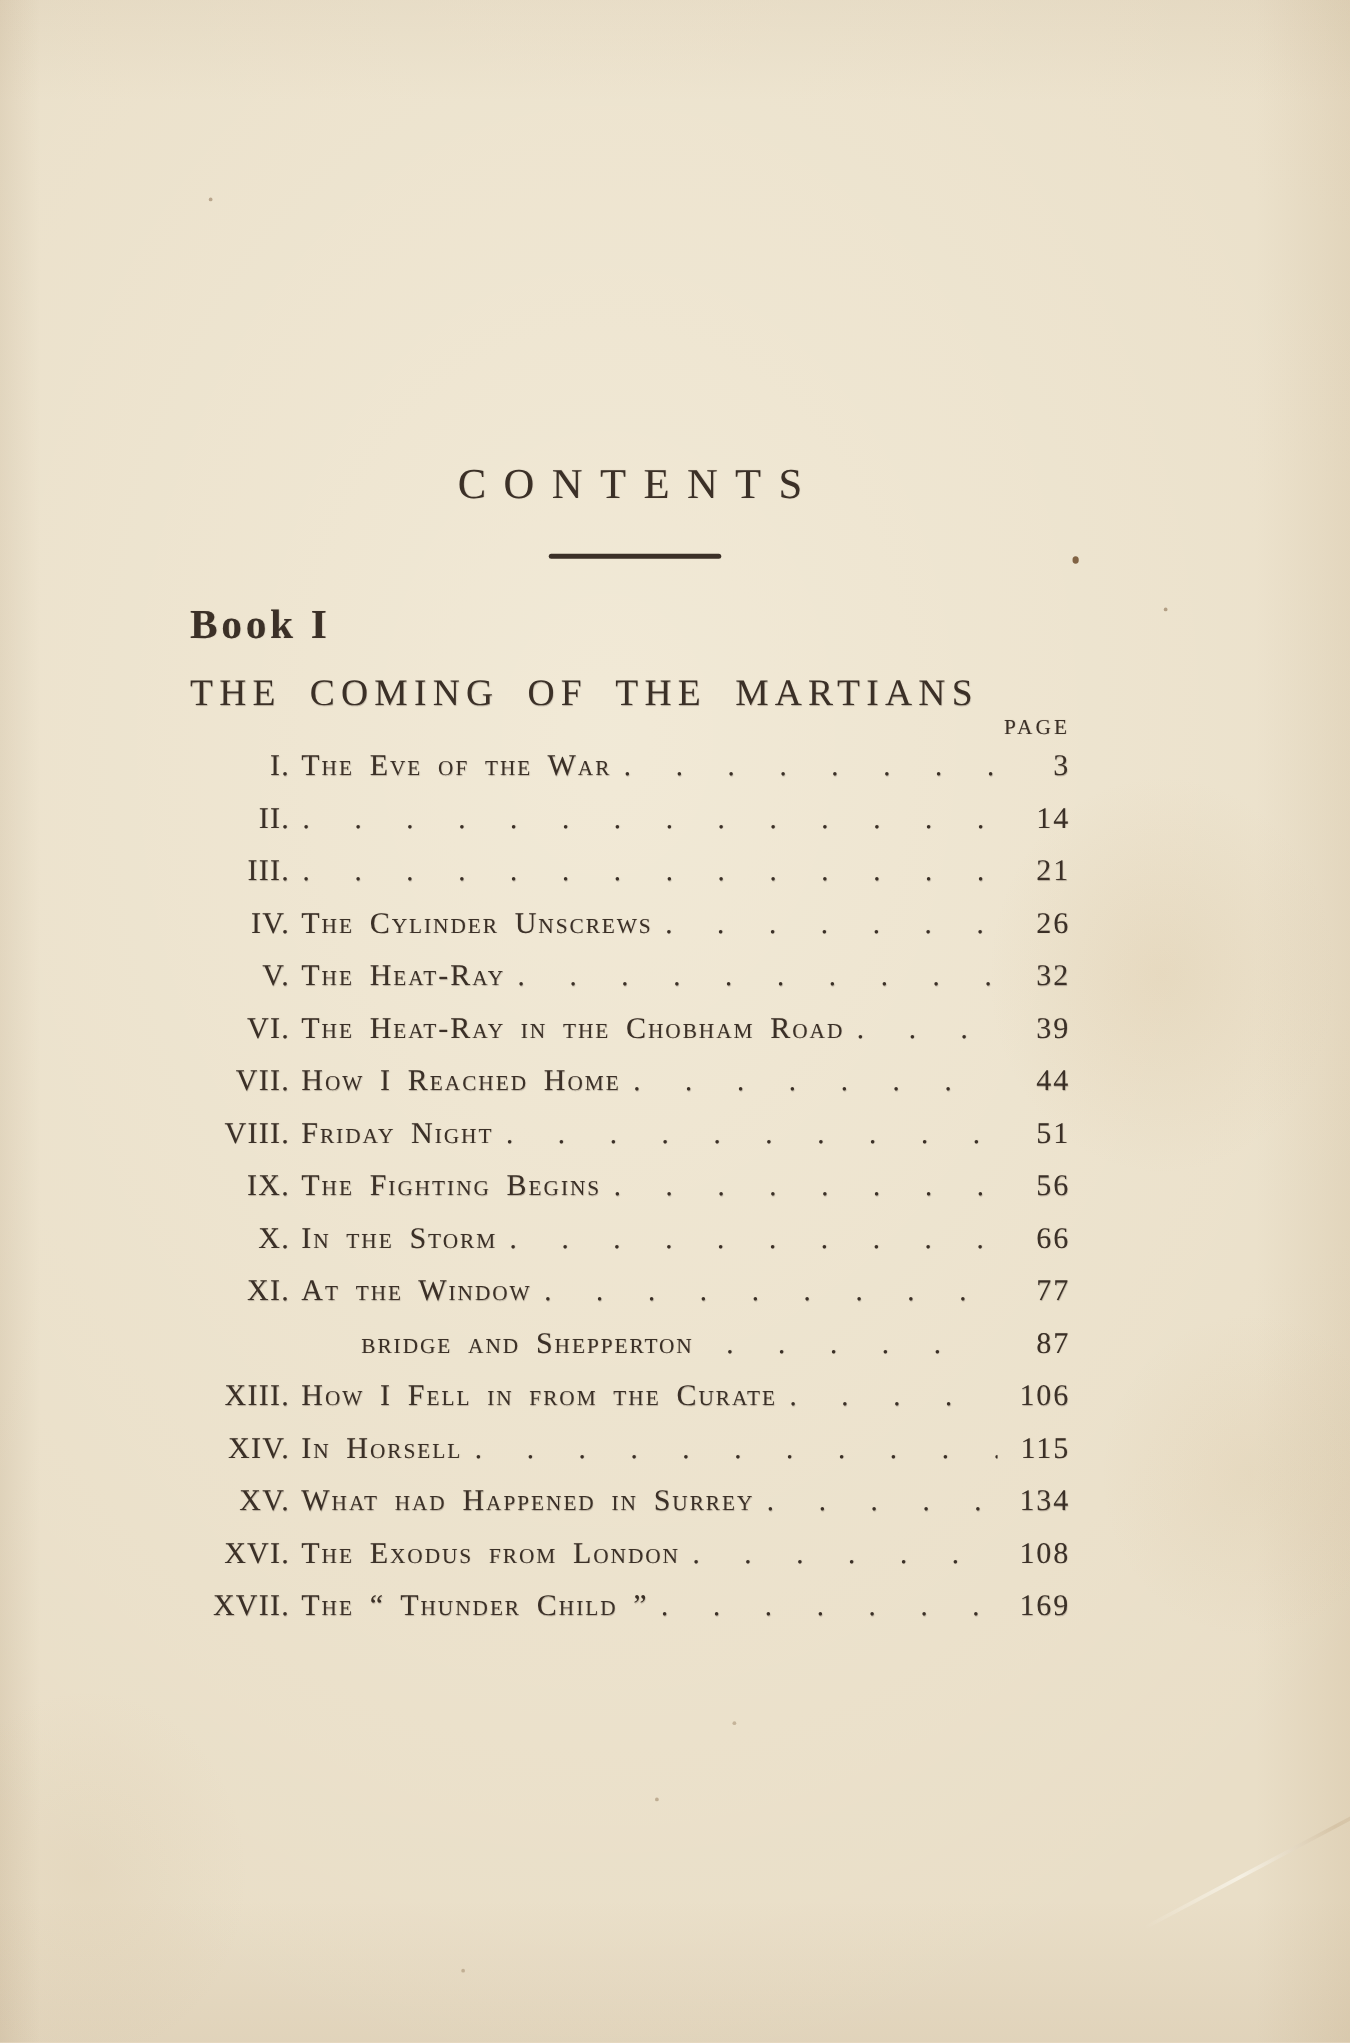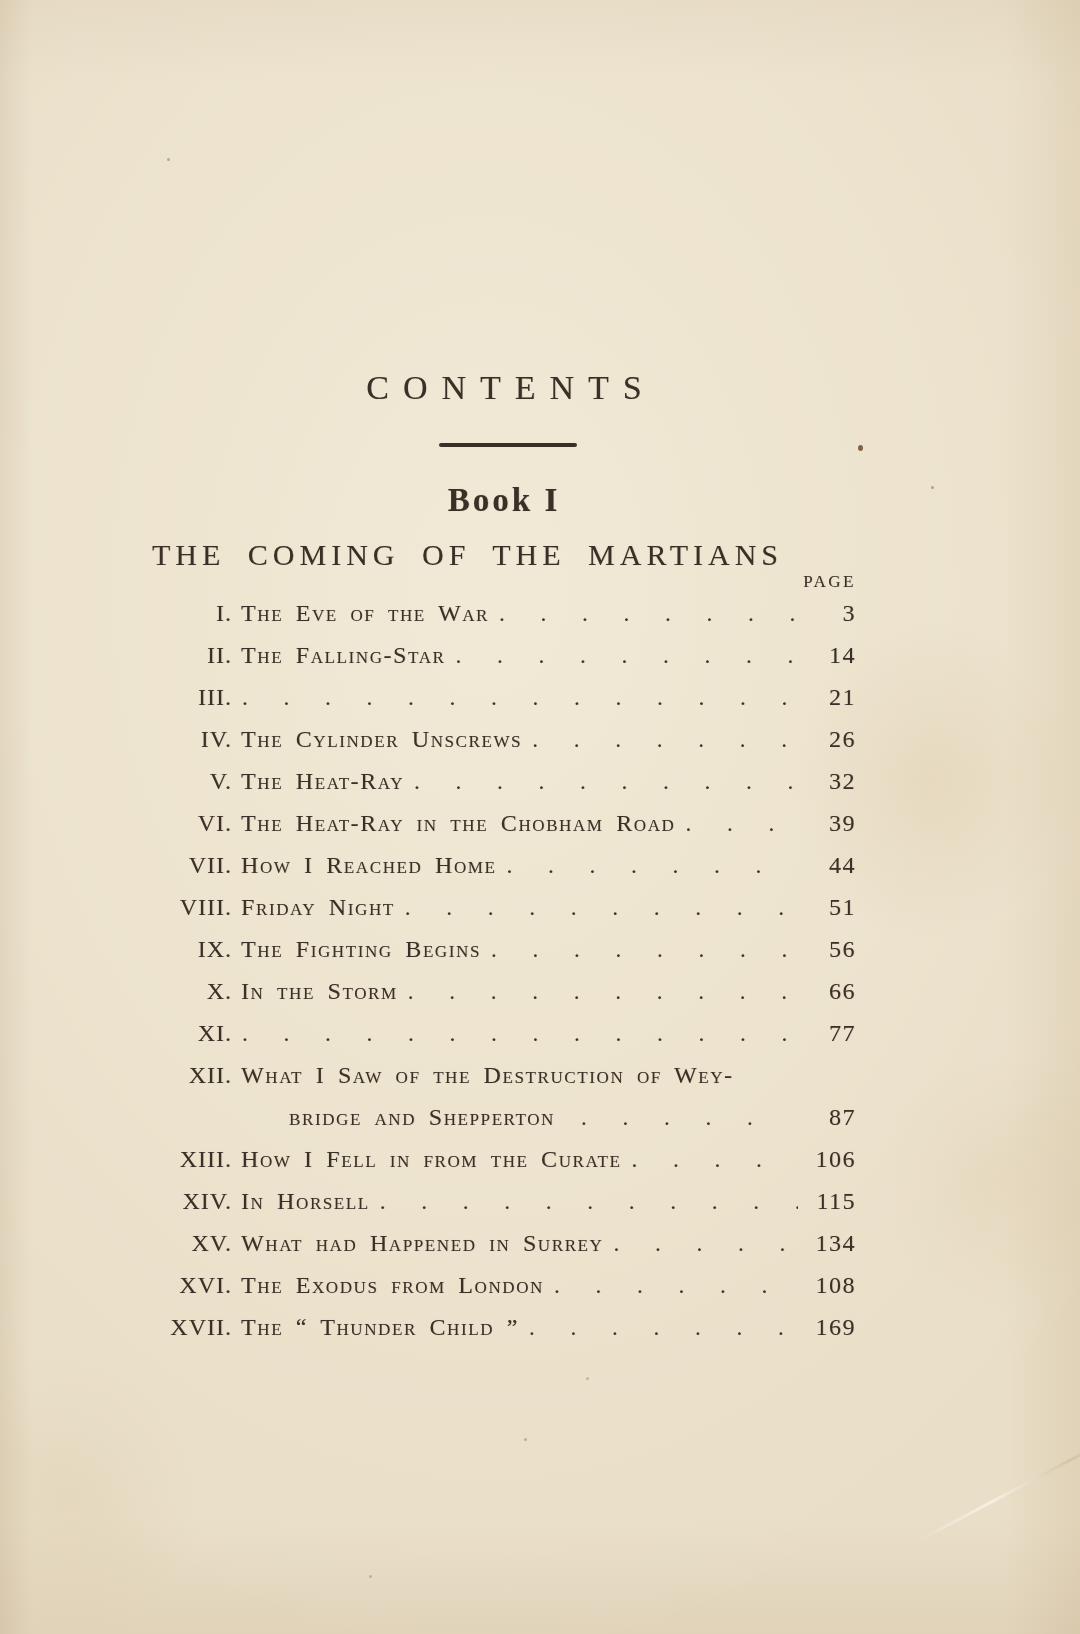--- a/index.html
+++ b/index.html
@@ -47,21 +47,21 @@
     position:absolute; top:369px; left:0; width:100%;
     font-size:34px; font-weight:normal; letter-spacing:14px; text-indent:14px;
     text-align:center; white-space:nowrap;
   }
   .rule{
     position:absolute; top:443px; left:50%; margin-left:-65px;
     width:138px; height:4px; background:var(--ink); border-radius:2px;
   }
   .book-heading{
     position:absolute; top:482px; left:0; width:100%;
-    font-size:33px; font-weight:bold; letter-spacing:3px; text-align:center;
+    font-size:33px; font-weight:bold; letter-spacing:3px; 
   }
   .part-title{
     position:absolute; top:538px; left:0; width:100%;
     font-size:30px; font-weight:normal; letter-spacing:5px; word-spacing:10px;
     text-align:left; white-space:nowrap;
   }
   .page-label{
     position:absolute; top:572px; right:0;
     font-size:17px; letter-spacing:2.5px;
   }
@@ -120,21 +120,20 @@
 
     <div class="row">
       <span class="num">I.</span>
       <span class="title">The Eve of the War</span>
       <span class="leader">.&nbsp;.&nbsp;.&nbsp;.&nbsp;.&nbsp;.&nbsp;.&nbsp;.&nbsp;.&nbsp;.&nbsp;.&nbsp;.&nbsp;.&nbsp;.&nbsp;.&nbsp;.&nbsp;.&nbsp;.&nbsp;.&nbsp;.&nbsp;.&nbsp;.&nbsp;.&nbsp;.&nbsp;.&nbsp;.&nbsp;.&nbsp;.&nbsp;.&nbsp;.&nbsp;</span>
       <span class="pg">3</span>
     </div>
 
     <div class="row">
       <span class="num">II.</span>
-      <span class="title">The Falling-Star</span>
       <span class="leader">.&nbsp;.&nbsp;.&nbsp;.&nbsp;.&nbsp;.&nbsp;.&nbsp;.&nbsp;.&nbsp;.&nbsp;.&nbsp;.&nbsp;.&nbsp;.&nbsp;.&nbsp;.&nbsp;.&nbsp;.&nbsp;.&nbsp;.&nbsp;.&nbsp;.&nbsp;.&nbsp;.&nbsp;.&nbsp;.&nbsp;.&nbsp;.&nbsp;.&nbsp;.&nbsp;</span>
       <span class="pg">14</span>
     </div>
 
     <div class="row">
       <span class="num">III.</span>
       <span class="leader">.&nbsp;.&nbsp;.&nbsp;.&nbsp;.&nbsp;.&nbsp;.&nbsp;.&nbsp;.&nbsp;.&nbsp;.&nbsp;.&nbsp;.&nbsp;.&nbsp;.&nbsp;.&nbsp;.&nbsp;.&nbsp;.&nbsp;.&nbsp;.&nbsp;.&nbsp;.&nbsp;.&nbsp;.&nbsp;.&nbsp;.&nbsp;.&nbsp;.&nbsp;.&nbsp;</span>
       <span class="pg">21</span>
     </div>
 
@@ -182,28 +181,25 @@
 
     <div class="row">
       <span class="num">X.</span>
       <span class="title">In the Storm</span>
       <span class="leader">.&nbsp;.&nbsp;.&nbsp;.&nbsp;.&nbsp;.&nbsp;.&nbsp;.&nbsp;.&nbsp;.&nbsp;.&nbsp;.&nbsp;.&nbsp;.&nbsp;.&nbsp;.&nbsp;.&nbsp;.&nbsp;.&nbsp;.&nbsp;.&nbsp;.&nbsp;.&nbsp;.&nbsp;.&nbsp;.&nbsp;.&nbsp;.&nbsp;.&nbsp;.&nbsp;</span>
       <span class="pg">66</span>
     </div>
 
     <div class="row">
       <span class="num">XI.</span>
+      <span class="title">At the Window</span>
       <span class="leader">.&nbsp;.&nbsp;.&nbsp;.&nbsp;.&nbsp;.&nbsp;.&nbsp;.&nbsp;.&nbsp;.&nbsp;.&nbsp;.&nbsp;.&nbsp;.&nbsp;.&nbsp;.&nbsp;.&nbsp;.&nbsp;.&nbsp;.&nbsp;.&nbsp;.&nbsp;.&nbsp;.&nbsp;.&nbsp;.&nbsp;.&nbsp;.&nbsp;.&nbsp;.&nbsp;</span>
       <span class="pg">77</span>
     </div>
 
-    <div class="row">
-      <span class="num">XII.</span>
-      <span class="title">What I Saw of the Destruction of Wey-</span>
-    </div>
 
     <div class="row cont">
       <span class="title">bridge and Shepperton</span>
       <span class="leader">.&nbsp;.&nbsp;.&nbsp;.&nbsp;.&nbsp;.&nbsp;.&nbsp;.&nbsp;.&nbsp;.&nbsp;.&nbsp;.&nbsp;.&nbsp;.&nbsp;.&nbsp;.&nbsp;.&nbsp;.&nbsp;.&nbsp;.&nbsp;.&nbsp;.&nbsp;.&nbsp;.&nbsp;.&nbsp;.&nbsp;.&nbsp;.&nbsp;.&nbsp;.&nbsp;</span>
       <span class="pg">87</span>
     </div>
 
     <div class="row">
       <span class="num">XIII.</span>
       <span class="title">How I Fell in from the Curate</span>

